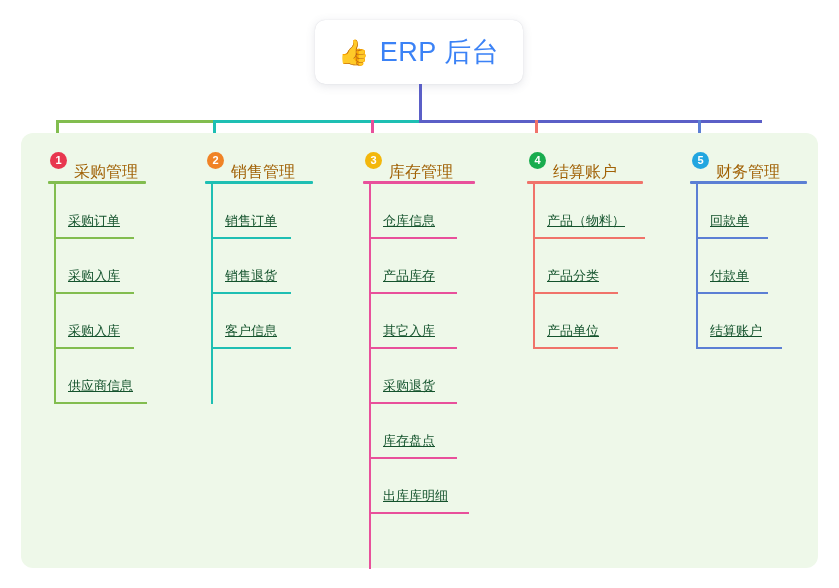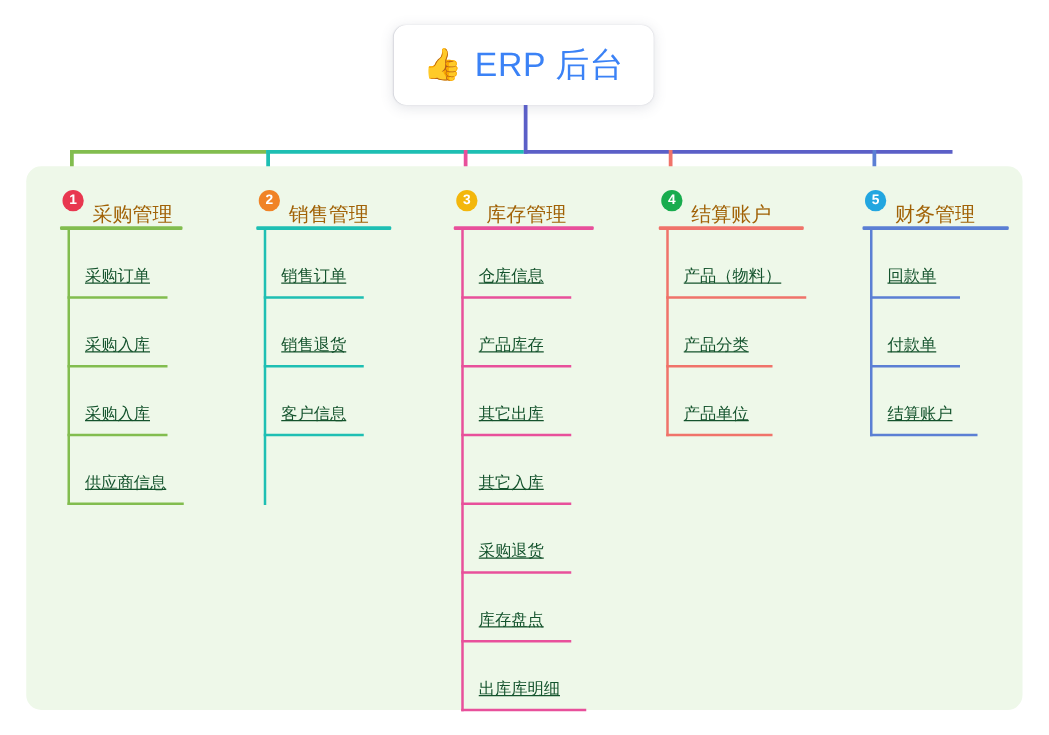--- a/index.html
+++ b/index.html
@@ -213,24 +213,20 @@
             <div class="spine" style="height: 385px; background: rgb(232, 80, 155);"></div>
             <div class="item">
               <span class="item-label">仓库信息</span>
               <div class="item-rule" style="width: 88px; background: rgb(232, 80, 155);"></div>
             </div>
             <div class="item">
               <span class="item-label">产品库存</span>
               <div class="item-rule" style="width: 88px; background: rgb(232, 80, 155);"></div>
             </div>
             <div class="item">
-              <span class="item-label">其它出库</span>
-              <div class="item-rule" style="width: 88px; background: rgb(232, 80, 155);"></div>
-            </div>
-            <div class="item">
               <span class="item-label">其它入库</span>
               <div class="item-rule" style="width: 88px; background: rgb(232, 80, 155);"></div>
             </div>
             <div class="item">
               <span class="item-label">采购退货</span>
               <div class="item-rule" style="width: 88px; background: rgb(232, 80, 155);"></div>
             </div>
             <div class="item">
               <span class="item-label">库存盘点</span>
               <div class="item-rule" style="width: 88px; background: rgb(232, 80, 155);"></div>

